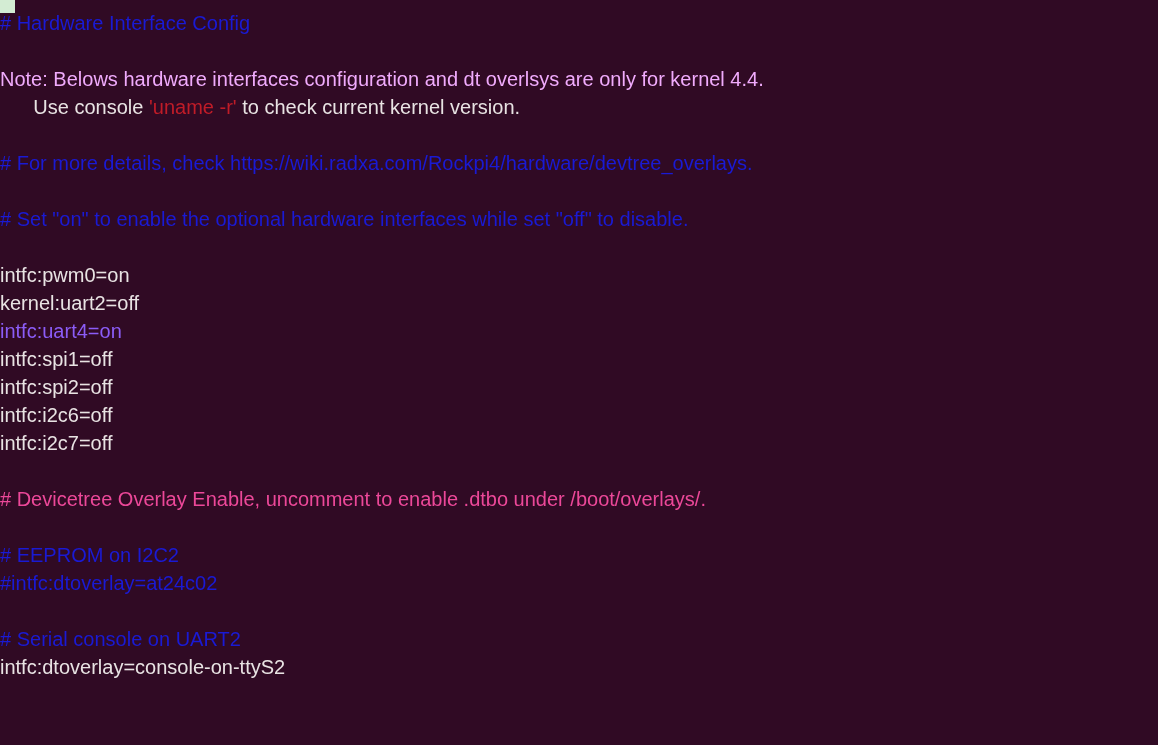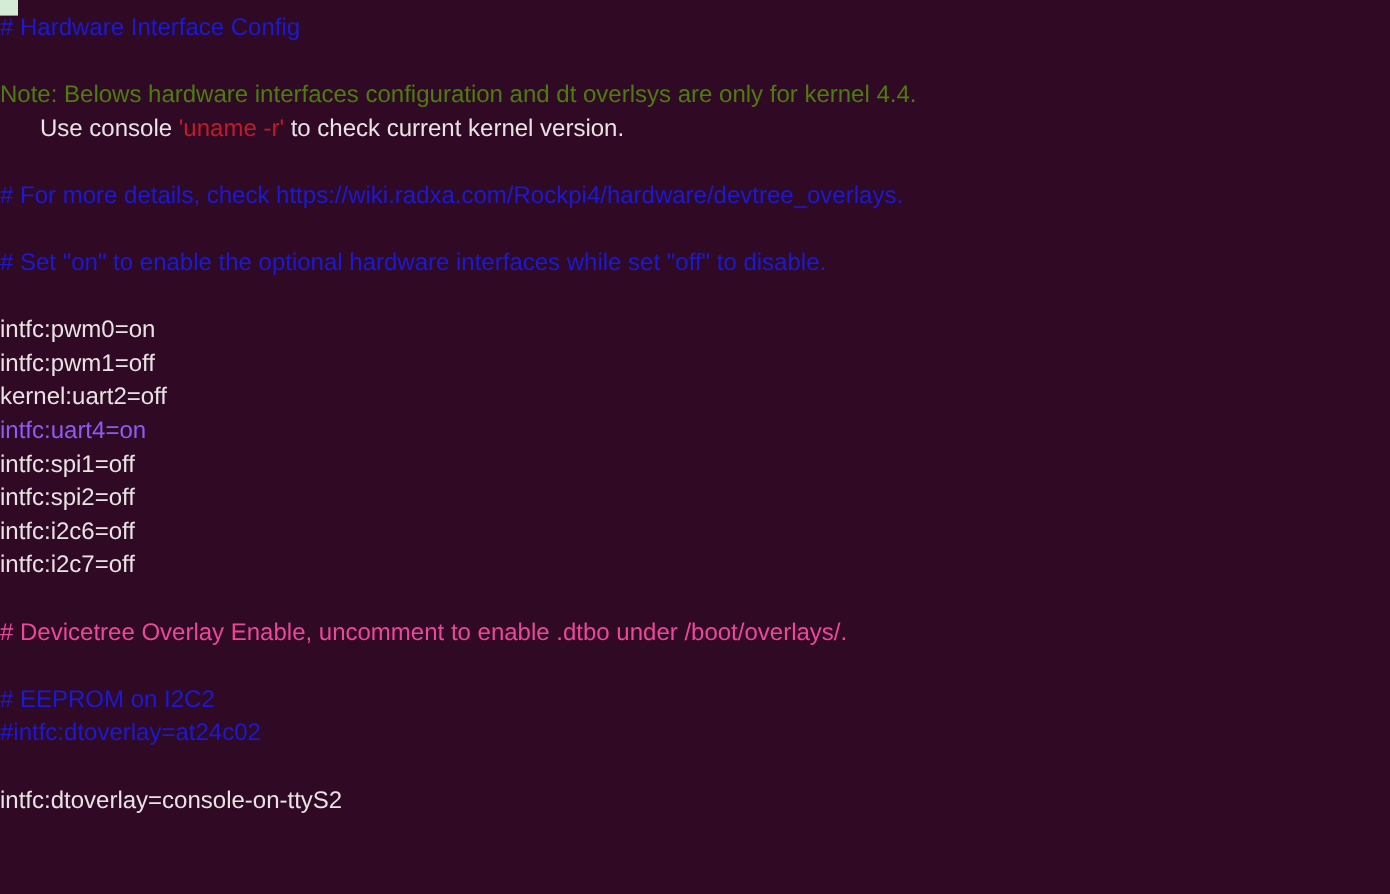--- a/index.html
+++ b/index.html
@@ -51,36 +51,36 @@
   .blank     { height: 28px; }
 </style>
 </head>
 <body style="background: rgb(48, 10, 36);">
 
 <div id="terminal" style="background: rgb(48, 10, 36);">
   <div id="cursor" style="background: rgb(211, 236, 211);"></div>
   <div id="screen">
       <div class="line"><span class="c-comment" style="color: rgb(26, 26, 212);"># Hardware Interface Config</span></div>
       <div class="line blank">&nbsp;</div>
-      <div class="line"><span class="c-text" style="color: #4d7c0f;">Note: Belows hardware interfaces configuration and dt overlsys are only for kernel 4.4.</span></div>
+      <div class="line"><span class="c-text" style="color: #f0abfc;">Note: Belows hardware interfaces configuration and dt overlsys are only for kernel 4.4.</span></div>
       <div class="line"><span class="c-text" style="color: rgb(232, 227, 227);">      Use console </span><span class="c-string" style="color: rgb(192, 28, 40);">'uname -r'</span><span class="c-text" style="color: rgb(232, 227, 227);"> to check current kernel version.</span></div>
       <div class="line blank">&nbsp;</div>
       <div class="line"><span class="c-comment" style="color: rgb(26, 26, 212);"># For more details, check https://wiki.radxa.com/Rockpi4/hardware/devtree_overlays.</span></div>
       <div class="line blank">&nbsp;</div>
       <div class="line"><span class="c-comment" style="color: rgb(26, 26, 212);"># Set "on" to enable the optional hardware interfaces while set "off" to disable.</span></div>
       <div class="line blank">&nbsp;</div>
       <div class="line"><span class="c-text" style="color: rgb(232, 227, 227);">intfc:pwm0=on</span></div>
-      <div class="line"><span class="c-text" style="color: rgb(232, 227, 227);">intfc:pwm1=off</span></div>
       <div class="line"><span class="c-text" style="color: rgb(232, 227, 227);">kernel:uart2=off</span></div>
       <div class="line"><span class="c-text" style="color: #8b5cf6;">intfc:uart4=on</span></div>
       <div class="line"><span class="c-text" style="color: rgb(232, 227, 227);">intfc:spi1=off</span></div>
       <div class="line"><span class="c-text" style="color: rgb(232, 227, 227);">intfc:spi2=off</span></div>
       <div class="line"><span class="c-text" style="color: rgb(232, 227, 227);">intfc:i2c6=off</span></div>
       <div class="line"><span class="c-text" style="color: rgb(232, 227, 227);">intfc:i2c7=off</span></div>
       <div class="line blank">&nbsp;</div>
       <div class="line"><span class="c-comment" style="color: #ec4899;"># Devicetree Overlay Enable, uncomment to enable .dtbo under /boot/overlays/.</span></div>
       <div class="line blank">&nbsp;</div>
       <div class="line"><span class="c-comment" style="color: rgb(26, 26, 212);"># EEPROM on I2C2</span></div>
       <div class="line"><span class="c-comment" style="color: rgb(26, 26, 212);">#intfc:dtoverlay=at24c02</span></div>
       <div class="line blank">&nbsp;</div>
+      <div class="line"><span class="c-comment" style="color: rgb(26, 26, 212);"># Serial console on UART2</span></div>
       <div class="line"><span class="c-text" style="color: rgb(232, 227, 227);">intfc:dtoverlay=console-on-ttyS2</span></div>
     </div>
 </div>
 
 </body></html>

